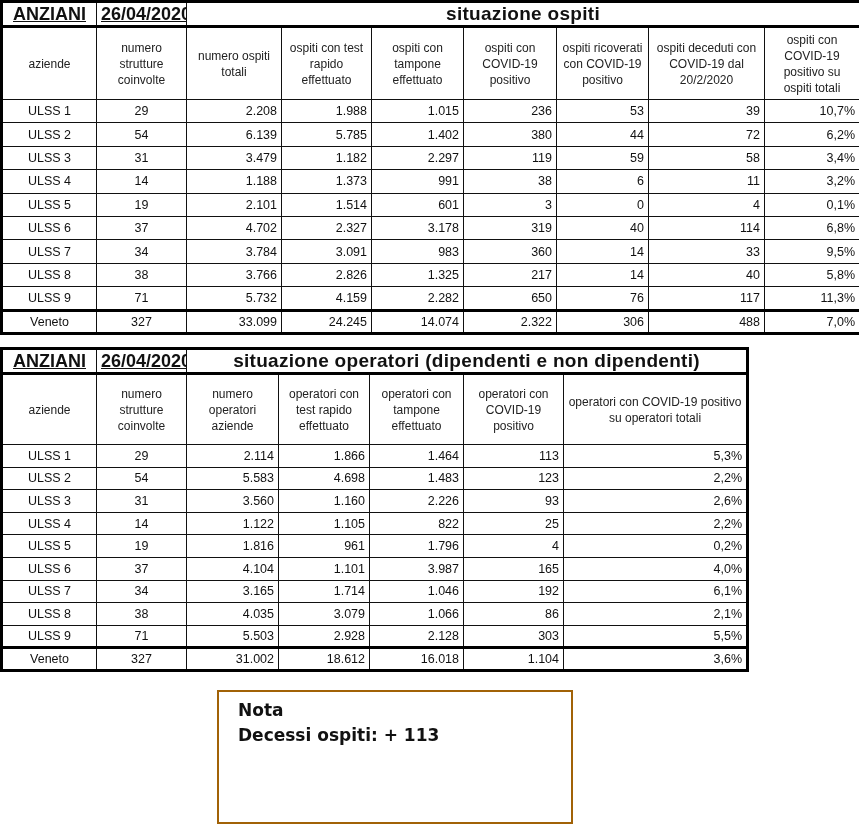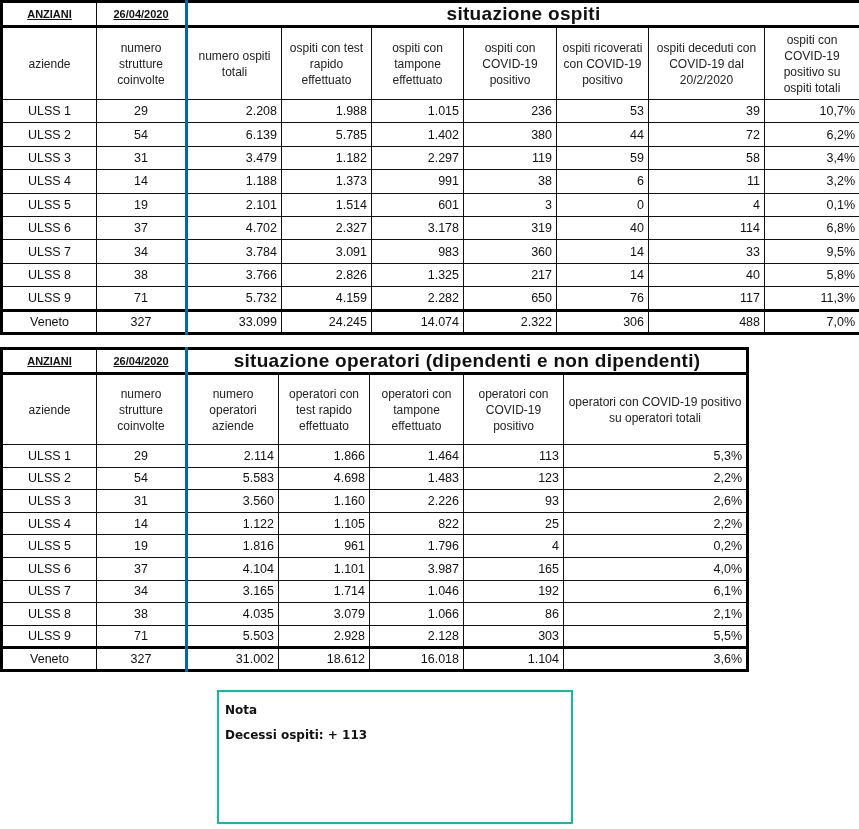--- a/index.html
+++ b/index.html
@@ -1,28 +1,28 @@
 <!DOCTYPE html>
 <html><head>
 <meta charset="utf-8">
 <style>
   html, body { margin:0; padding:0; background:#ffffff; }
   body { width:859px; height:829px; position:relative; overflow:hidden; font-family:"Liberation Sans", sans-serif; color:#111; }
   table { border-collapse:collapse; position:absolute; table-layout:fixed; background:#fff; }
   td { border:1.5px solid #111; font-size:12.5px; padding:0 4px; overflow:hidden; white-space:nowrap; }
-  .thick-l { border-left:3px solid #0369a1;margin-top:36px; }
+  .thick-l { border-left:1px solid #0369a1;margin-top:36px; }
   .thick-t td { border-top:3px solid #000; }
   .hdr td { text-align:center; white-space:normal; line-height:16px; font-size:12px; color:#222; }
   .num { text-align:right; }
   .ctr { text-align:center; }
   .title-cell { font-weight:bold; font-size:19px; text-align:center; letter-spacing:0.3px; }
-  .tag { font-weight:bold; font-size:11px; text-decoration:underline; }
+  .tag { font-weight:bold; font-size:18px; text-decoration:underline; }
   #t1 { left:0; top:0; width:859px; border:3px solid #000; }
   #t2 { left:0; top:347px; width:746px; border:3px solid #000; }
-  .note { position:absolute; left:217px; top:690px; width:356px; height:134px; border:2px solid #14b8a6; box-sizing:border-box; padding:6px 6px; font-family:"DejaVu Sans", sans-serif; font-weight:bold; font-size:12px; line-height:25px; color:#111; }
+  .note { position:absolute; left:217px; top:690px; width:356px; height:134px; border:2px solid #a16207; box-sizing:border-box; padding:6px 19px; font-family:"DejaVu Sans", sans-serif; font-weight:bold; font-size:17px; line-height:25px; color:#111; }
   .note div { white-space:nowrap; }
 </style>
 </head>
 <body>
 
 <table id="t1">
   <colgroup>
     <col style="width:95px">
       <col style="width:90px">
       <col style="width:95px">

